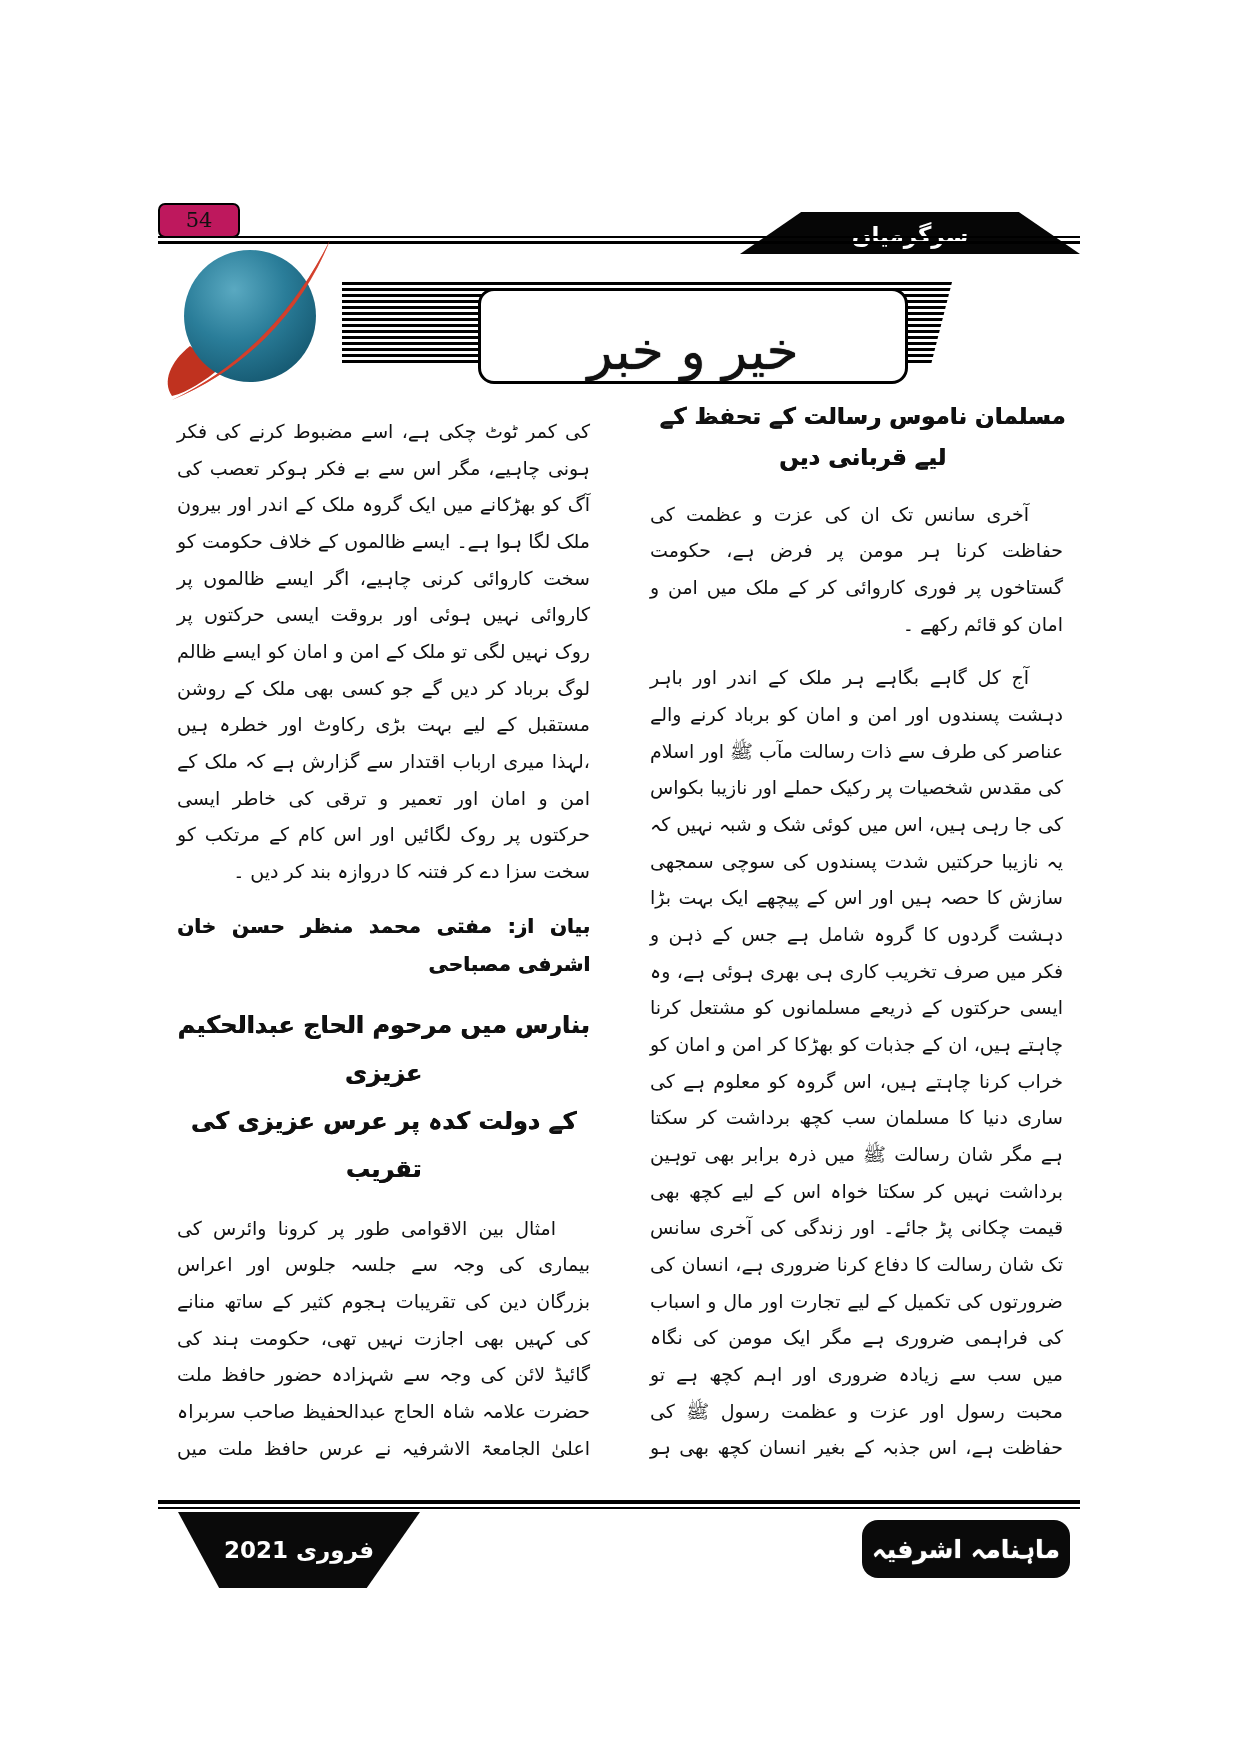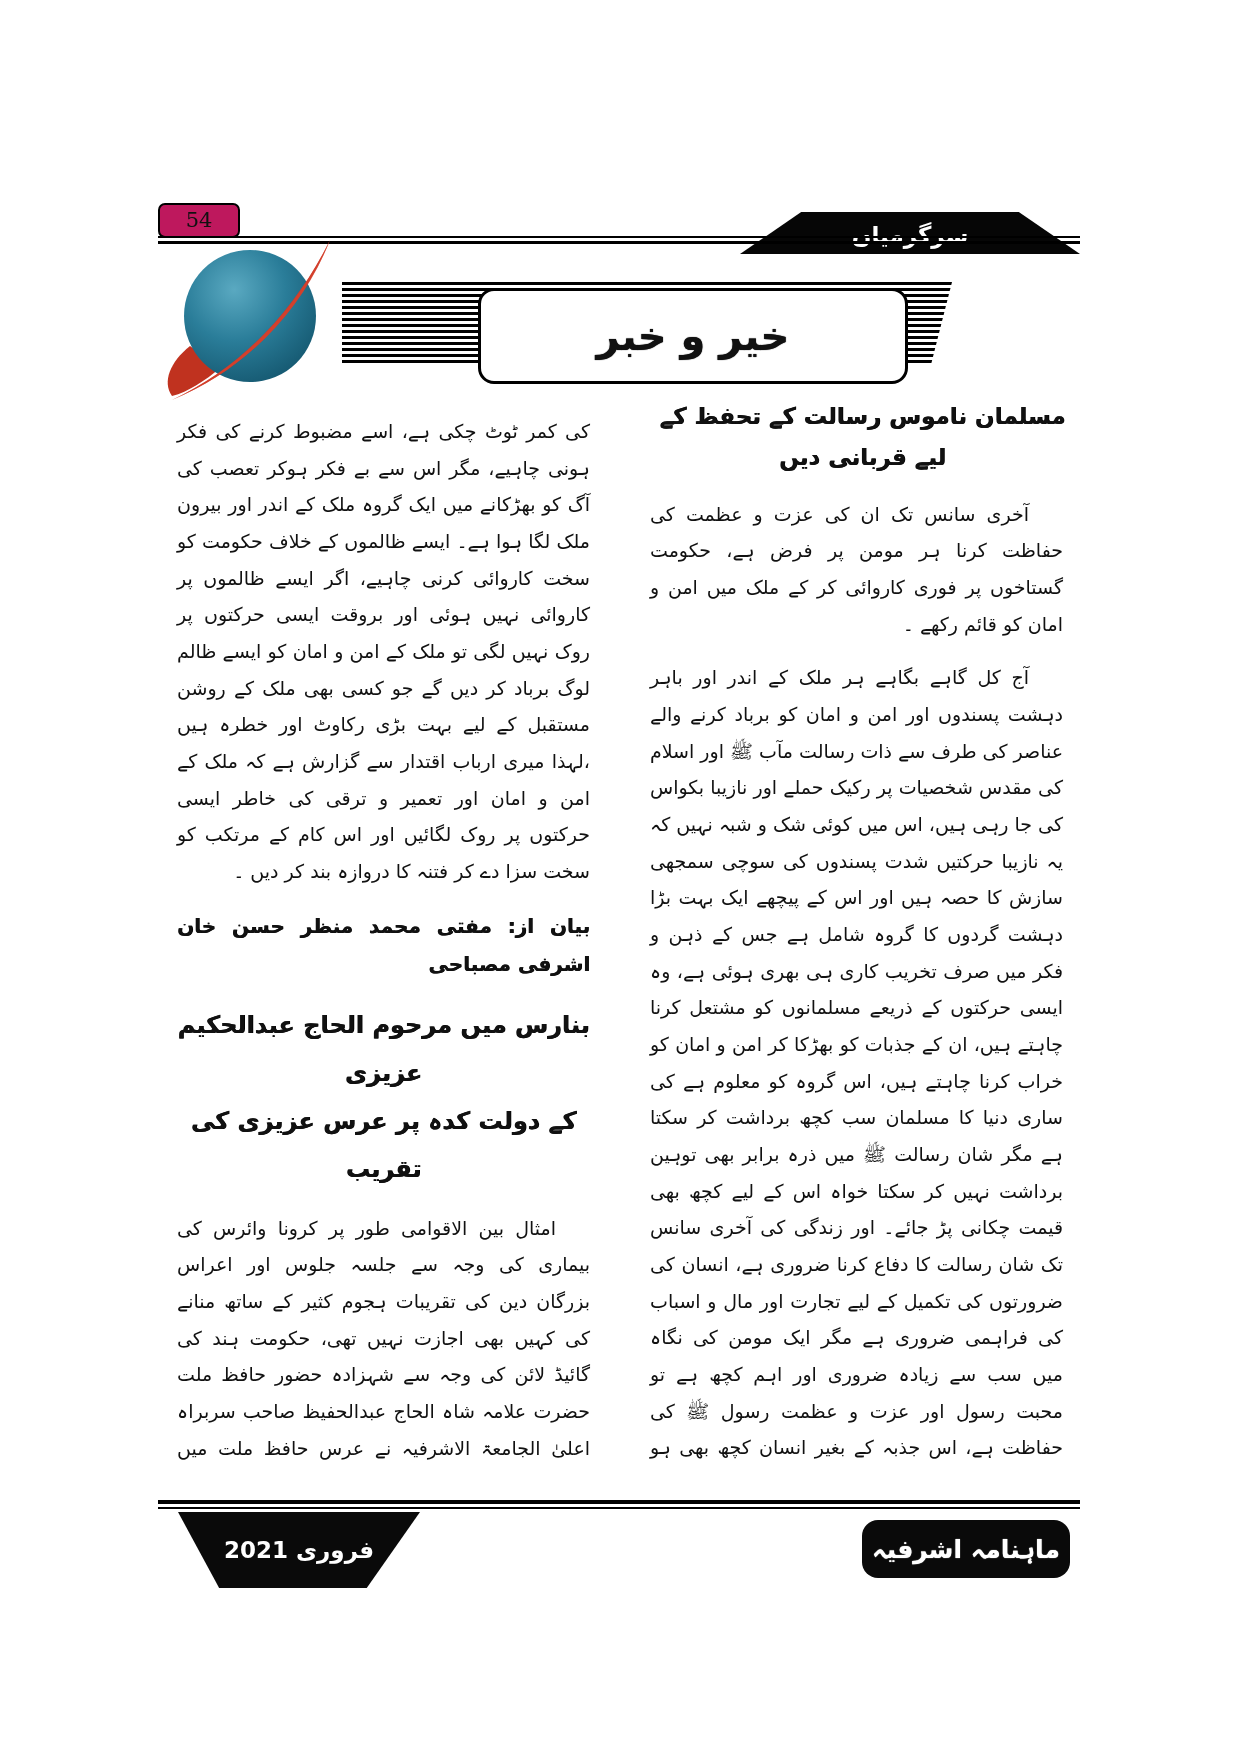--- a/index.html
+++ b/index.html
@@ -33,22 +33,22 @@
   .logo{position:absolute;left:160px;top:238px;width:172px;height:162px;}
   
   .title-stripes{
     position:absolute;left:342px;top:282px;width:610px;height:84px;
     background:repeating-linear-gradient(to bottom,#000 0 2.5px,#fff 2.5px 6px);
     clip-path:polygon(0 0,100% 0,96.5% 100%,0 100%);
   }
   .title-box{
     position:absolute;left:478px;top:288px;width:424px;height:90px;
     background:#fff;border:3.5px solid #000;border-radius:16px;
-    display:flex;align-items:center;justify-content:center;
-    font-size:40px;font-weight:bold;letter-spacing:-1px;
+    display:flex;align-items:flex-end;justify-content:center;
+    font-size:52px;font-weight:normal;letter-spacing:-1px;
     text-shadow:0 0 1px #000;
   }
   
   .cols{
     position:absolute;top:396px;left:160px;width:920px;height:1078px;
     display:flex;gap:26px;direction:rtl;overflow:hidden;
   }
   .col{width:447px;font-size:19px;line-height:1.93;text-align:justify;}
   .col p{margin:17px;}
   .indent{text-indent:34px;}

